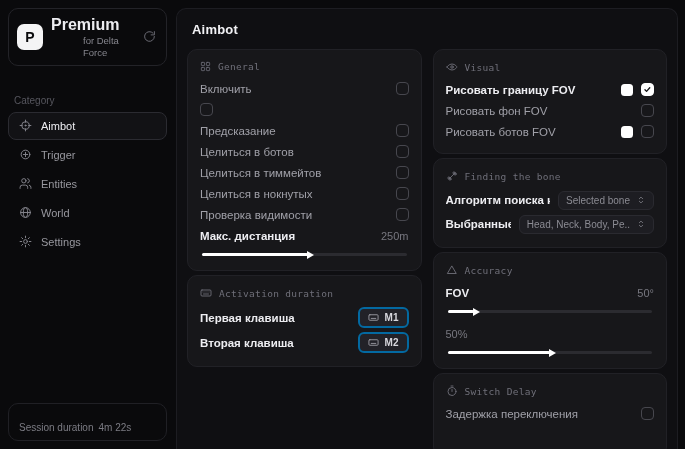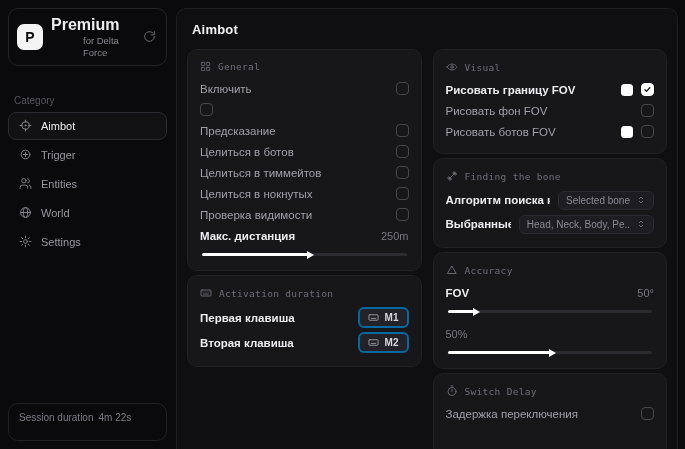--- a/index.html
+++ b/index.html
@@ -35,21 +35,21 @@
   .menu { display:flex; flex-direction:column; gap:1px; }
   .menu-item {
     height:28px; border:1px solid transparent; border-radius:8px;
     display:flex; align-items:center; gap:9px; padding:0 10px;
     font-size:11px; color:#98989f; cursor:pointer;
   }
   .menu-item.active { border-color:#2b2b31; background:#121215; color:#ededf1; }
   .menu-item .mi { color:#84848c; }
   .session-card {
     margin-top:auto; border:1px solid #202025; border-radius:10px;
-    min-height:38px; padding:6px 10px 17px;
+    min-height:38px; padding:6px 10px 7px;
     display:flex; align-items:flex-end; gap:5px; font-size:10px; color:#7c7c84;
   }
 
   
   .main {
     position:absolute; left:176px; top:8px; right:7px; bottom:0;
     background:#0f0f12; border:1px solid #1d1d22; border-bottom:none;
     border-radius:10px 10px 0 0; padding:12px 10px 0;
   }
   .page-title { font-size:13px; font-weight:bold; color:#f2f2f5; margin:1px 0 12px 5px; letter-spacing:.2px; }

